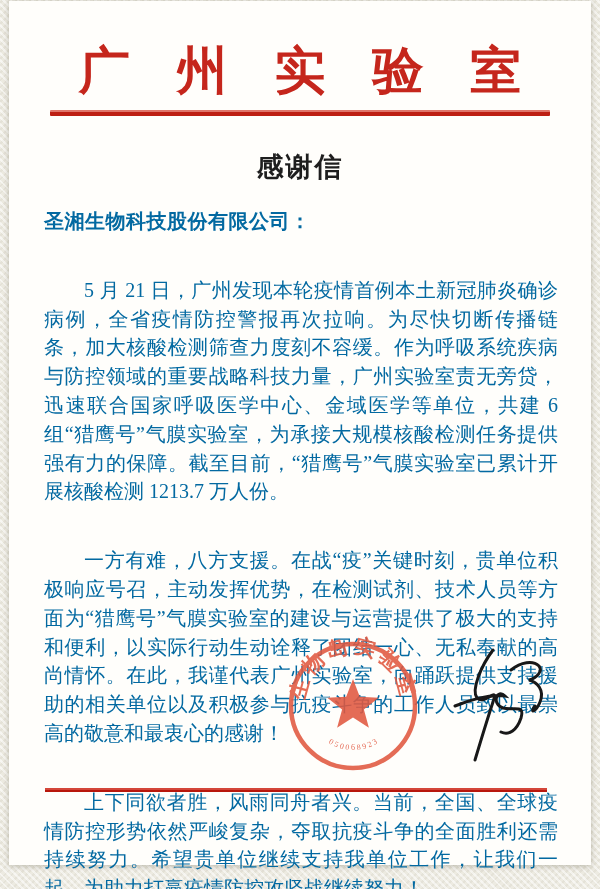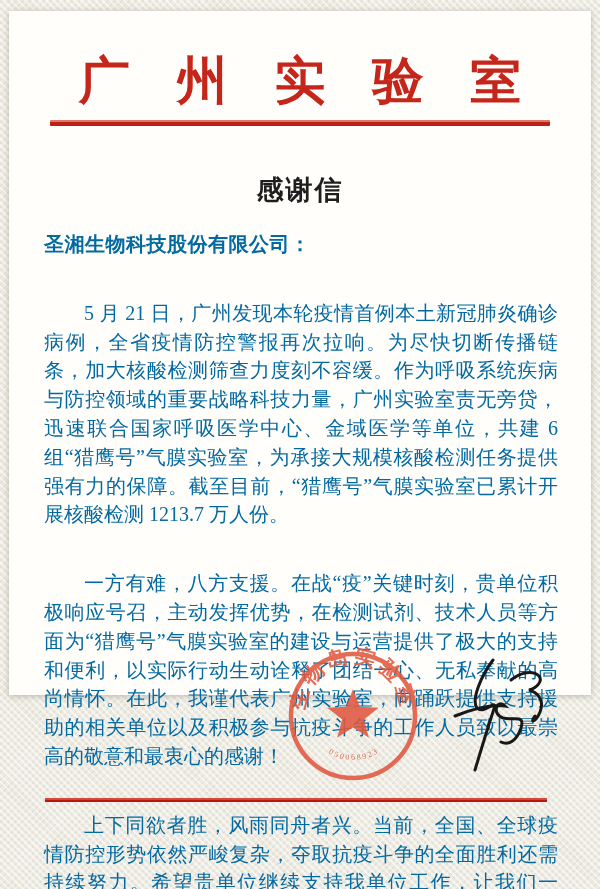--- a/index.html
+++ b/index.html
@@ -7,21 +7,21 @@
   body {
     position:relative;
     font-family:"Liberation Serif","DejaVu Serif",serif;
     background-color:#edebe2;
     background-image:
       repeating-linear-gradient(45deg, rgba(255,255,255,.55) 0 2px, rgba(255,255,255,0) 2px 5px),
       repeating-linear-gradient(-45deg, rgba(219,216,204,.45) 0 2px, rgba(219,216,204,0) 2px 5px);
     overflow:hidden;
   }
   .page {
-    position:absolute; left:9px; top:11px; width:582px; height:684px;
+    position:absolute; left:9px; top:1px; width:582px; height:864px;
     background:#fffefb;
     box-shadow:0 1px 6px rgba(120,115,95,.45);
   }
   
   .org-name {
     margin-top:42px;
     text-align:center;
     color:#c5261c;
     font-size:51px;
     font-weight:bold;
@@ -29,21 +29,21 @@
     text-indent:0.92em;
     white-space:nowrap;
     line-height:1.1;
   }
   .rule-top {
     width:500px; height:6px; margin:11px auto 0;
     background:linear-gradient(to bottom,#e0756a 0 28%,#bd1f13 28% 100%);
     border-radius:1px;
   }
   .letter-title {
-    margin-top:46px;
+    margin-top:33px;
     text-align:center;
     font-size:27px;
     font-weight:bold;
     color:#1e1e1e;
     letter-spacing:2px;
   }
   
   .letter-body {
     margin:22px 33px 0 35px;
     font-size:20px;

